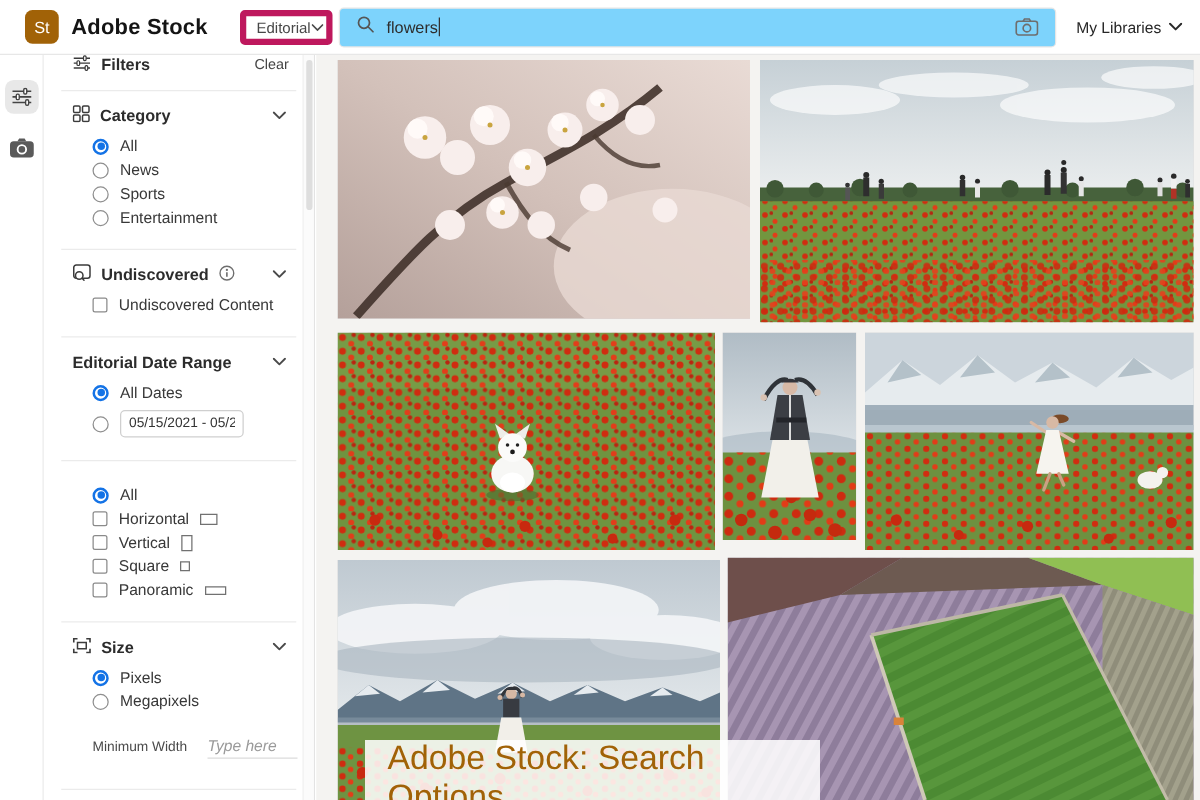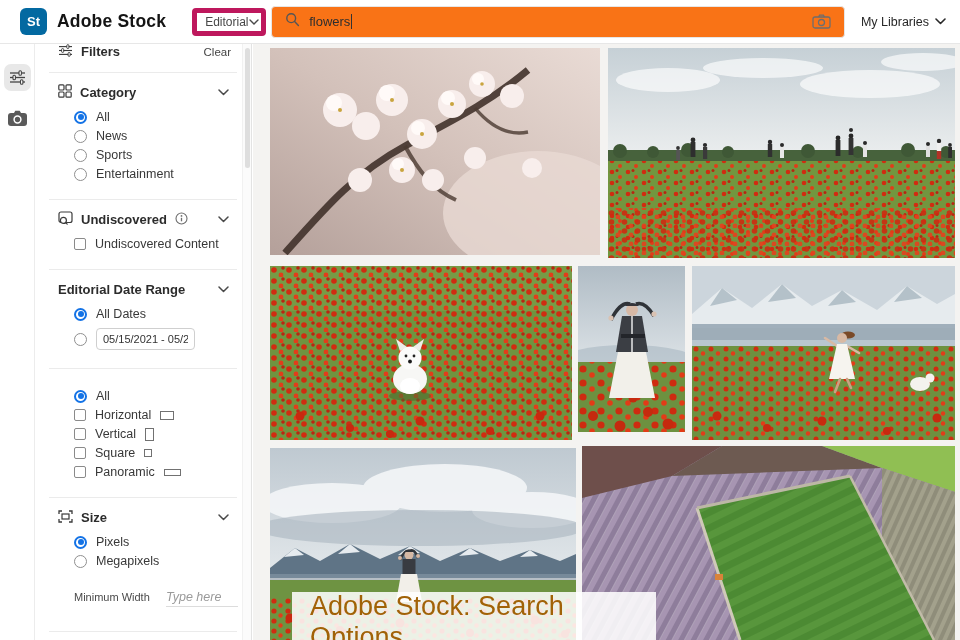--- a/index.html
+++ b/index.html
@@ -2,27 +2,27 @@
 <html><head>
 <meta charset="utf-8">
 <style>
   * { box-sizing: border-box; margin: 0; padding: 0; }
   html,body { width:960px; height:640px; overflow:hidden; }
   body { font-family:"Liberation Sans", sans-serif; background:#fff; position:relative; }
 
   
   .topbar{position:absolute;left:0;top:0;width:960px;height:44px;background:#fff;
     border-bottom:1px solid #e7e7e7;display:flex;align-items:center;padding:0 14px 0 20px;z-index:20;}
-  .logo{width:27px;height:27px;background:#0369a1;border-radius:6px;color:#fff;font-weight:bold;
+  .logo{width:27px;height:27px;background:#a16207;border-radius:6px;color:#fff;font-weight:normal;
     font-size:13px;display:grid;place-items:center;margin-right:10px;}
   .brand{font-size:17.5px;font-weight:bold;color:#141414;letter-spacing:.2px;margin-right:26px;}
   .scope{width:74px;height:28px;border:5px solid #be185d;border-radius:4px;background:#fff;
     display:flex;align-items:center;padding:0 8px;font-size:12px;color:#474747;margin-right:5px;}
   .scope .chev{margin-left:auto;}
-  .searchbar{flex:1;height:32px;background:#f97316;border:1px solid #e6e6e6;border-radius:4px;
+  .searchbar{flex:1;height:32px;background:#7dd3fc;border:1px solid #e6e6e6;border-radius:4px;
     display:flex;align-items:center;padding:0 13px;margin-right:16px;}
   .searchbar .q{font-size:13px;color:#2e2e2e;margin-left:9px;}
   .caret{width:1px;height:15px;background:#333;margin-left:1px;animation:blink 1.1s steps(1) infinite;}
   @keyframes blink{50%{opacity:0;}}
   .cam-btn{margin-left:auto;display:grid;place-items:center;cursor:pointer;}
   .libraries{display:flex;align-items:center;gap:6px;font-size:12.5px;color:#272727;white-space:nowrap;cursor:pointer;}
 
   
   .rail{position:absolute;left:0;top:44px;bottom:0;width:35px;background:#fff;border-right:1px solid #ececec;z-index:10;}
   .rail-btn{width:27px;height:27px;margin:20px auto 0;display:grid;place-items:center;border-radius:7px;cursor:pointer;}

